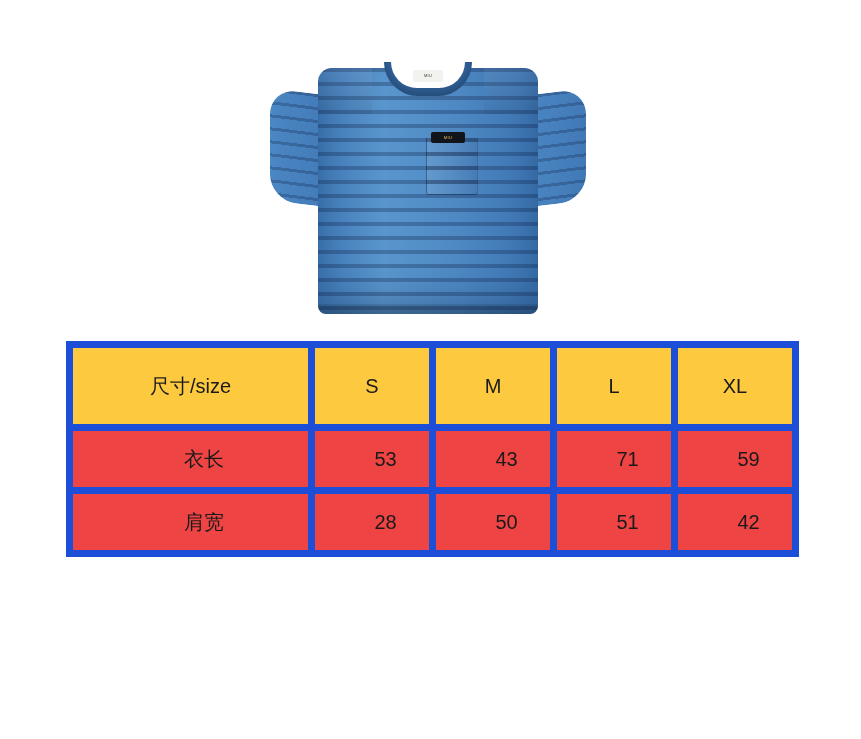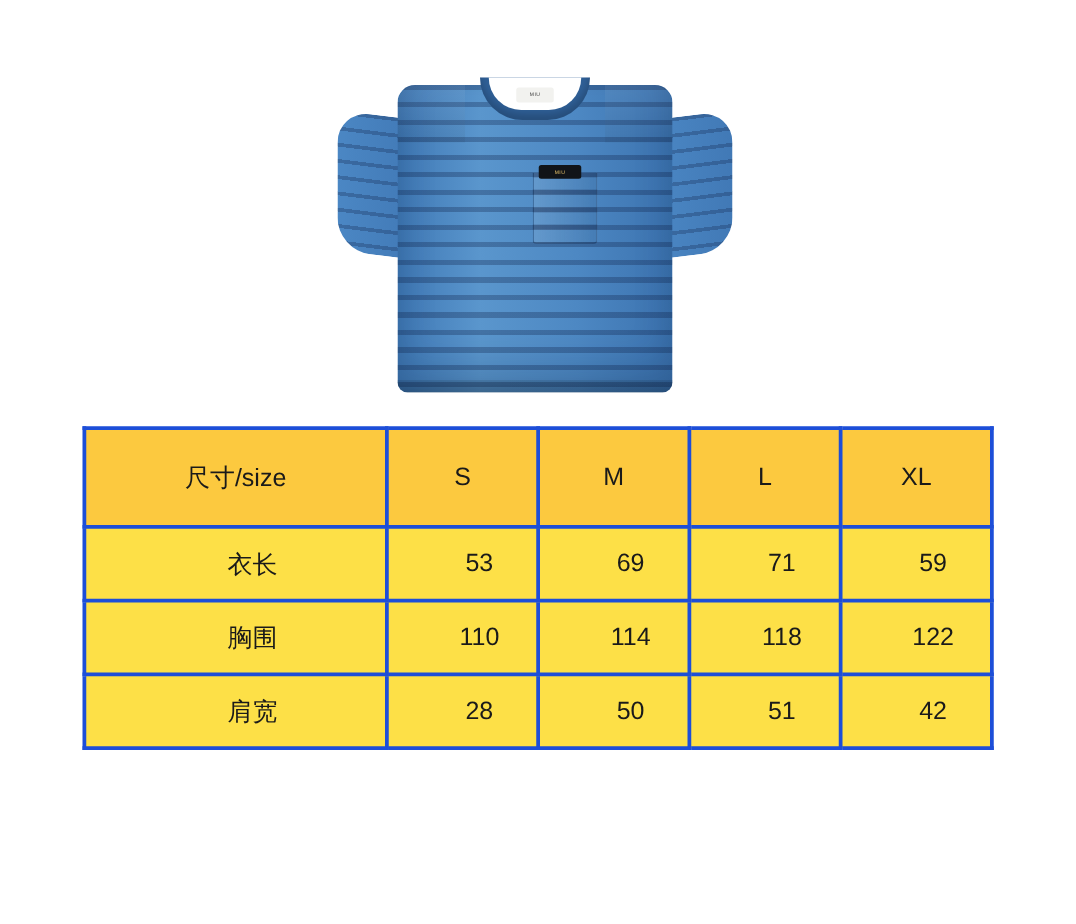--- a/index.html
+++ b/index.html
@@ -184,34 +184,34 @@
     top: 341px;
     width: 728px;
   }
   table.size-table {
     width: 728px;
     border-collapse: collapse;
     table-layout: fixed;
   }
   table.size-table th,
   table.size-table td {
-    border: 3px solid #1d4ed8;
+    border: 7px solid #1d4ed8;
     text-align: center;
     font-size: 20px;
     color: #1a1a1a;
     font-weight: normal;
   }
   thead th {
     background: #fcc93f;
     height: 74px;
     font-size: 21px;
   }
   tbody td {
     height: 54px;
-    background: #fde047;
+    background: #ef4444;
     padding-left: 28px;
   }
   .col-label { width: 242px; }
   .col-size { width: 121px; }
   .label-cell {
     font-size: 20px;
   }
   .name-cell {
     font-size: 20px;
   }
@@ -250,30 +250,23 @@
         <th>S</th>
         <th>M</th>
         <th>L</th>
         <th>XL</th>
       </tr>
     </thead>
     <tbody>
       <tr>
         <td class="label-cell">衣长</td>
         <td>53</td>
-        <td>69</td>
+        <td>43</td>
         <td>71</td>
         <td>59</td>
-      </tr>
-      <tr>
-        <td class="label-cell">胸围</td>
-        <td>110</td>
-        <td>114</td>
-        <td>118</td>
-        <td>122</td>
       </tr>
       <tr>
         <td class="label-cell">肩宽</td>
         <td>28</td>
         <td>50</td>
         <td>51</td>
         <td>42</td>
       </tr>
     </tbody>
   </table>

